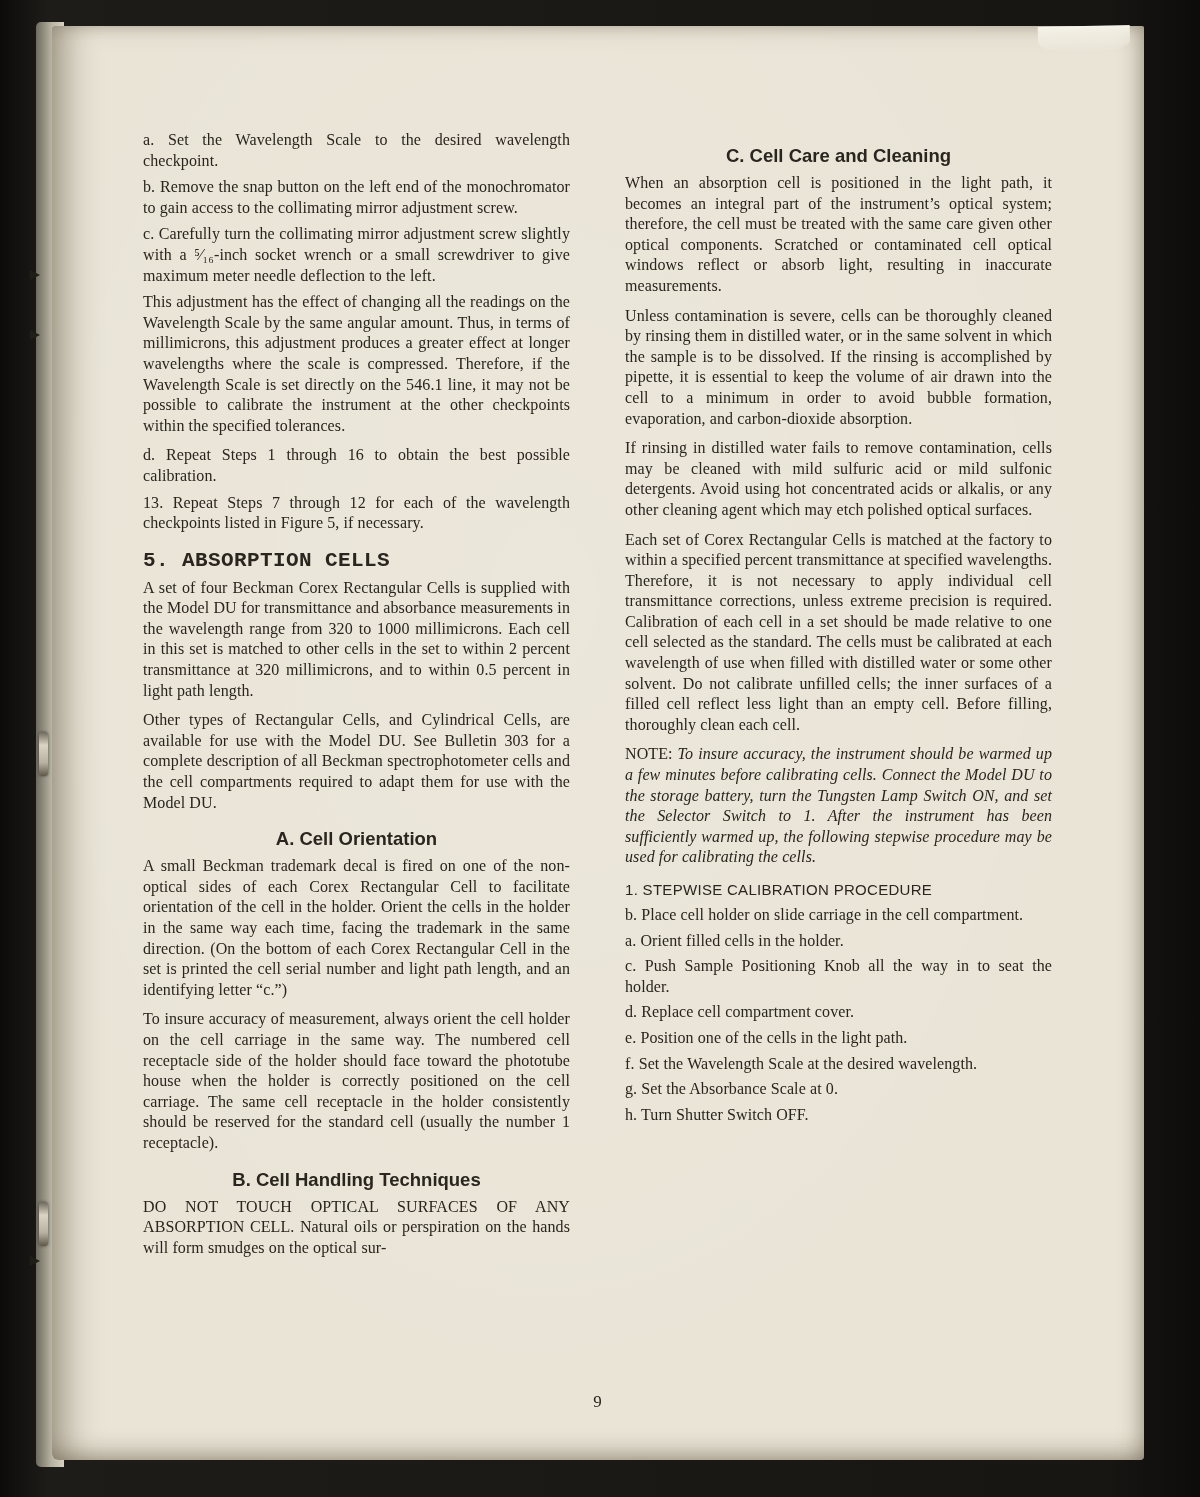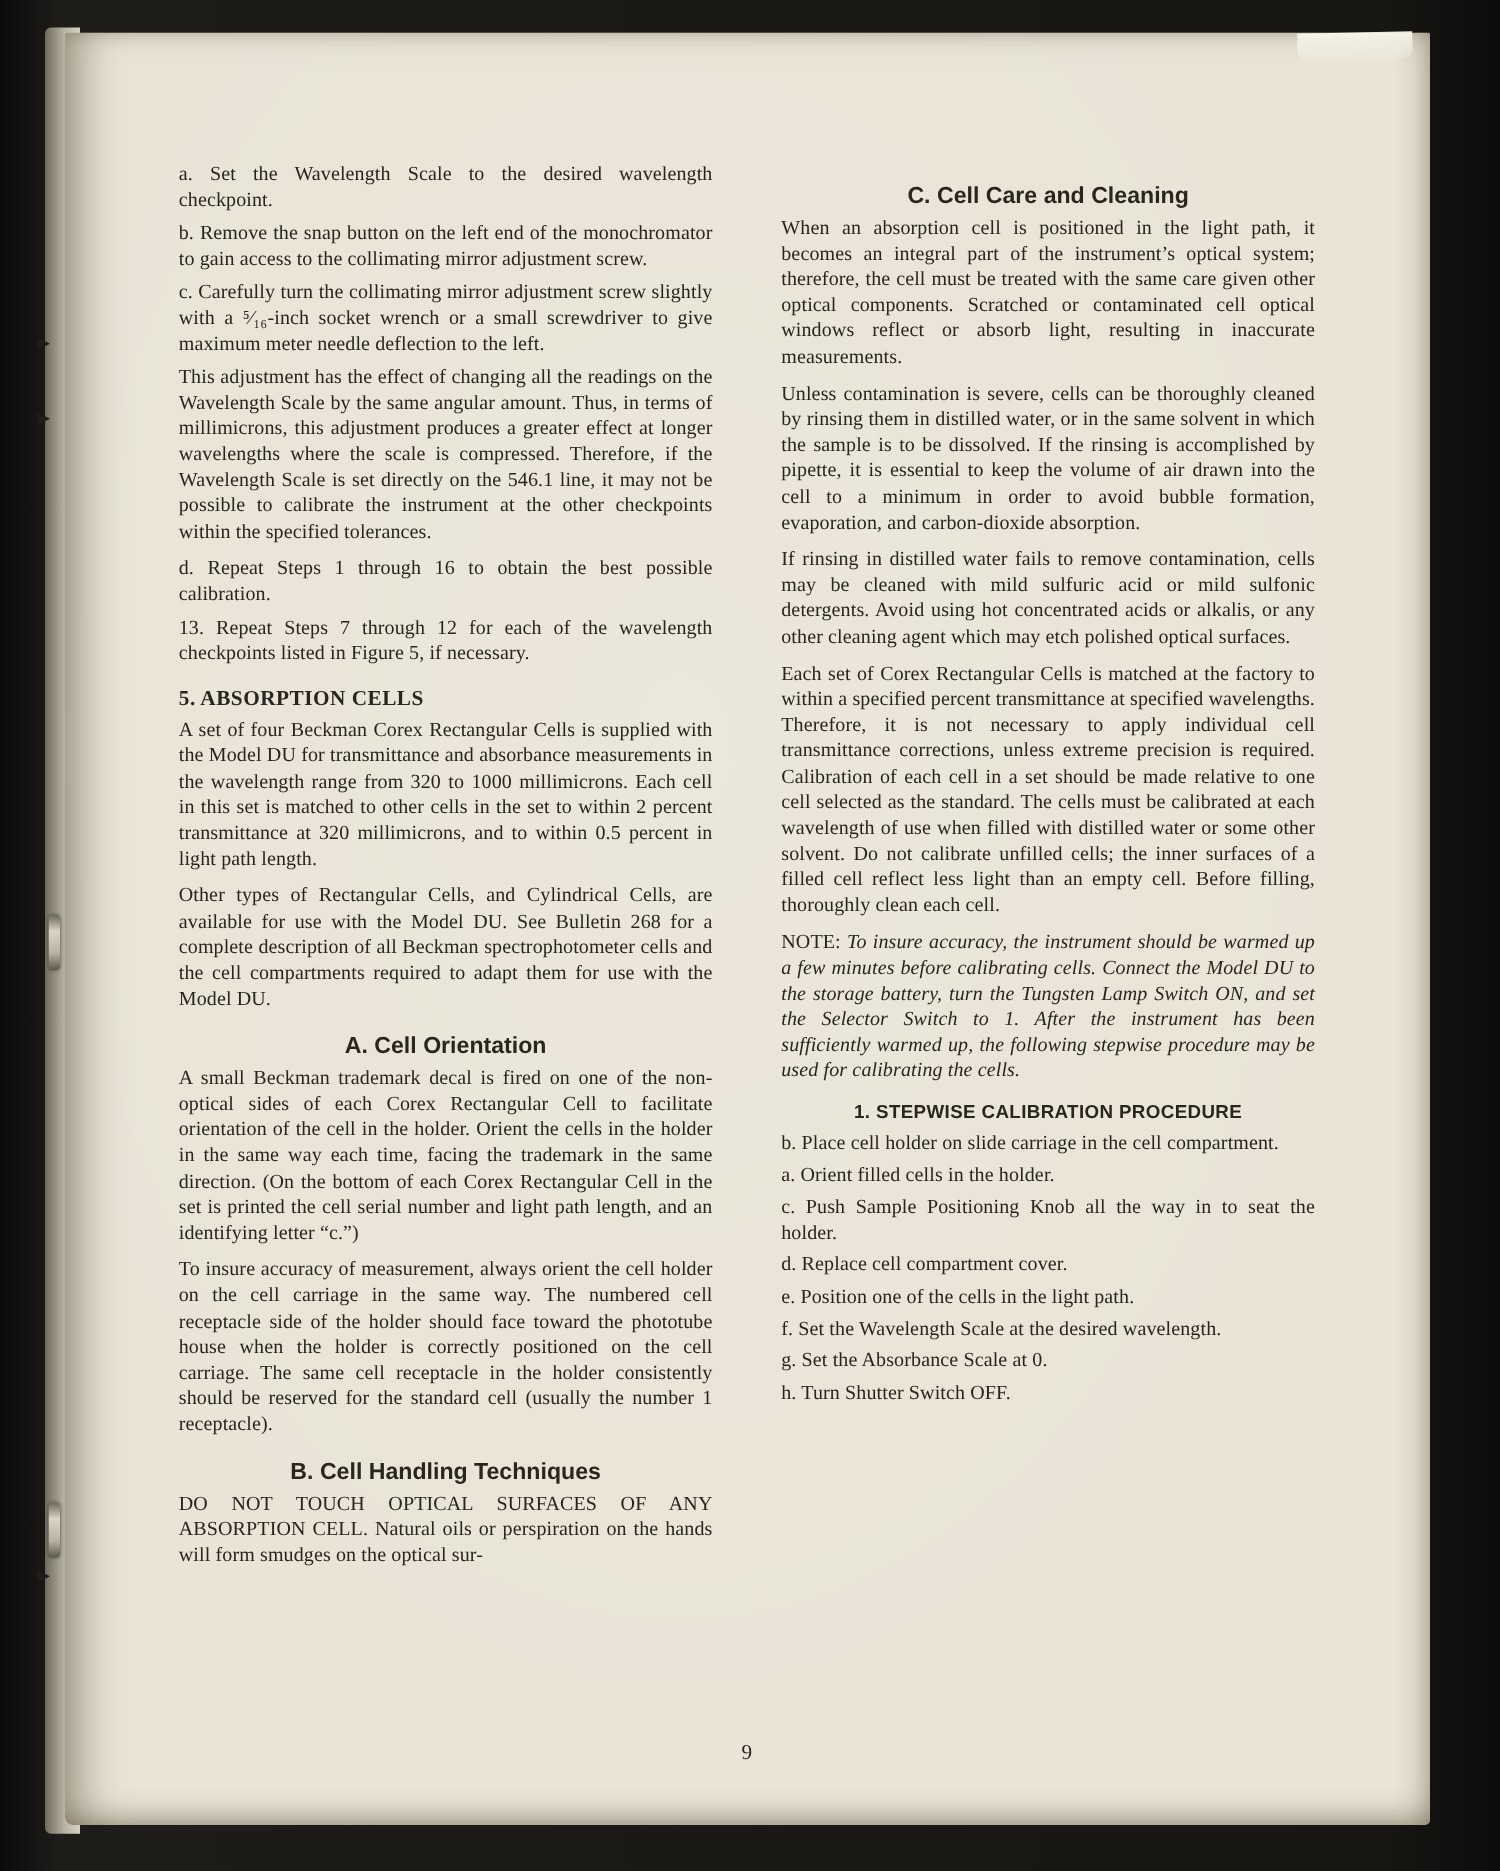--- a/index.html
+++ b/index.html
@@ -42,30 +42,30 @@
   }
   .columns{position:absolute;left:91px;top:104px;display:flex;gap:55px;}
   .col{width:427px;color:#29251e;}
   .body{
     font-size:16px;line-height:20.6px;text-align:justify;margin:0 0 9px;
     letter-spacing:.1px;
   }
   .li{margin:0 0 6px;}
   .tight{margin:0 0 5px;}
   .h-major{
-    font-family:Liberation Serif, serif;font-weight:700;font-size:17px;
+    font-family:Liberation Mono, monospace;font-weight:700;font-size:21px;
     letter-spacing:.4px;margin:15px 0 6px;color:#2a261f;
   }
   .h-sub{
     font-family:"Liberation Sans", sans-serif;font-weight:700;font-size:18.5px;
     margin:15px 0 6px;color:#2a261f;text-align:center;
   }
   .h-minor{
-    font-family:"Liberation Sans", sans-serif;font-weight:700;font-size:15px;
-    letter-spacing:.3px;margin:13px 0 7px;color:#2a261f;text-align:center;
+    font-family:"Liberation Sans", sans-serif;font-weight:400;font-size:15px;
+    letter-spacing:.3px;margin:13px 0 7px;color:#2a261f;
   }
   .note-label{font-style:normal;}
   .italic{font-style:italic;}
   .page-number{
     position:absolute;left:91px;width:909px;top:1366px;text-align:center;
     font-size:17px;color:#29251e;
   }
 </style>
 </head>
 <body>
@@ -88,21 +88,21 @@
 
       <div class="col">
         <p class="body li">a.  Set the Wavelength Scale to the desired wavelength checkpoint.</p>
         <p class="body li">b.  Remove the snap button on the left end of the monochromator to gain access to the collimating mirror adjustment screw.</p>
         <p class="body li">c.  Carefully turn the collimating mirror adjustment screw slightly with a ⁵⁄₁₆-inch socket wrench or a small screwdriver to give maximum meter needle deflection to the left.</p>
         <p class="body">This adjustment has the effect of changing all the readings on the Wavelength Scale by the same angular amount. Thus, in terms of millimicrons, this adjustment produces a greater effect at longer wavelengths where the scale is compressed. Therefore, if the Wavelength Scale is set directly on the 546.1 line, it may not be possible to calibrate the instrument at the other checkpoints within the specified tolerances.</p>
         <p class="body li">d.  Repeat Steps 1 through 16 to obtain the best possible calibration.</p>
         <p class="body li">13.  Repeat Steps 7 through 12 for each of the wavelength checkpoints listed in Figure 5, if necessary.</p>
         <h2 class="h-major">5.  ABSORPTION CELLS</h2>
         <p class="body">A set of four Beckman Corex Rectangular Cells is supplied with the Model DU for transmittance and absorbance measurements in the wavelength range from 320 to 1000 millimicrons. Each cell in this set is matched to other cells in the set to within 2 percent transmittance at 320 millimicrons, and to within 0.5 percent in light path length.</p>
-        <p class="body">Other types of Rectangular Cells, and Cylindrical Cells, are available for use with the Model DU. See Bulletin 268 for a complete description of all Beckman spectrophotometer cells and the cell compartments required to adapt them for use with the Model DU.</p>
+        <p class="body">Other types of Rectangular Cells, and Cylindrical Cells, are available for use with the Model DU. See Bulletin 303 for a complete description of all Beckman spectrophotometer cells and the cell compartments required to adapt them for use with the Model DU.</p>
         <h3 class="h-sub">A.  Cell Orientation</h3>
         <p class="body">A small Beckman trademark decal is fired on one of the non-optical sides of each Corex Rectangular Cell to facilitate orientation of the cell in the holder. Orient the cells in the holder in the same way each time, facing the trademark in the same direction. (On the bottom of each Corex Rectangular Cell in the set is printed the cell serial number and light path length, and an identifying letter “c.”)</p>
         <p class="body">To insure accuracy of measurement, always orient the cell holder on the cell carriage in the same way. The numbered cell receptacle side of the holder should face toward the phototube house when the holder is correctly positioned on the cell carriage. The same cell receptacle in the holder consistently should be reserved for the standard cell (usually the number 1 receptacle).</p>
         <h3 class="h-sub">B.  Cell Handling Techniques</h3>
         <p class="body">DO NOT TOUCH OPTICAL SURFACES OF ANY ABSORPTION CELL. Natural oils or perspiration on the hands will form smudges on the optical sur-</p>
       </div>
 
       <div class="col">
         <h3 class="h-sub">C.  Cell Care and Cleaning</h3>
         <p class="body">When an absorption cell is positioned in the light path, it becomes an integral part of the instrument’s optical system; therefore, the cell must be treated with the same care given other optical components. Scratched or contaminated cell optical windows reflect or absorb light, resulting in inaccurate measurements.</p>

